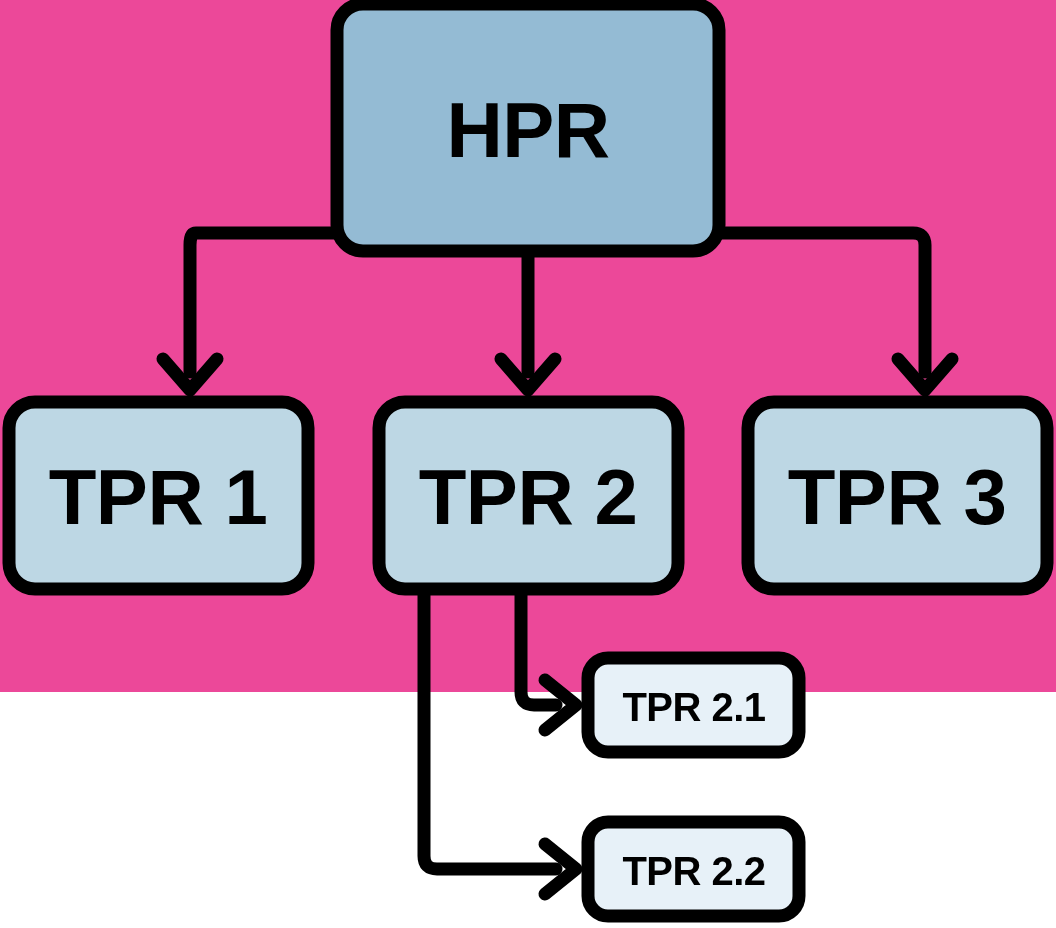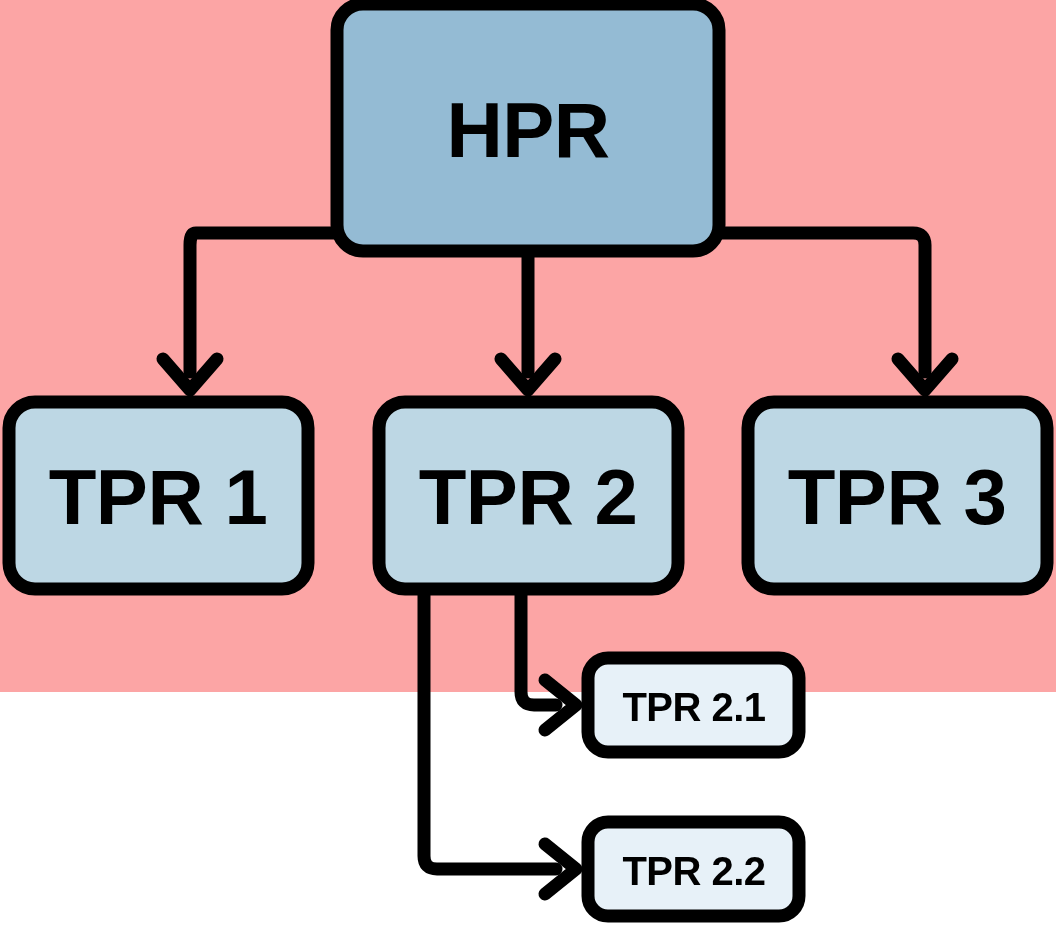--- a/index.html
+++ b/index.html
@@ -10,21 +10,21 @@
   body {
     width: 1056px;
     height: 928px;
     font-family: "Liberation Sans", sans-serif;
     overflow: hidden;
   }
   #diagram-root {
     position: relative;
     width: 1056px;
     height: 692px;
-    background: #fca5a5;
+    background: #ec4899;
   }
   svg#flowchart {
     display: block;
     width: 1056px;
     height: 928px;
   }
   .node-shape {
     stroke: #000000;
     stroke-width: 13;
   }

